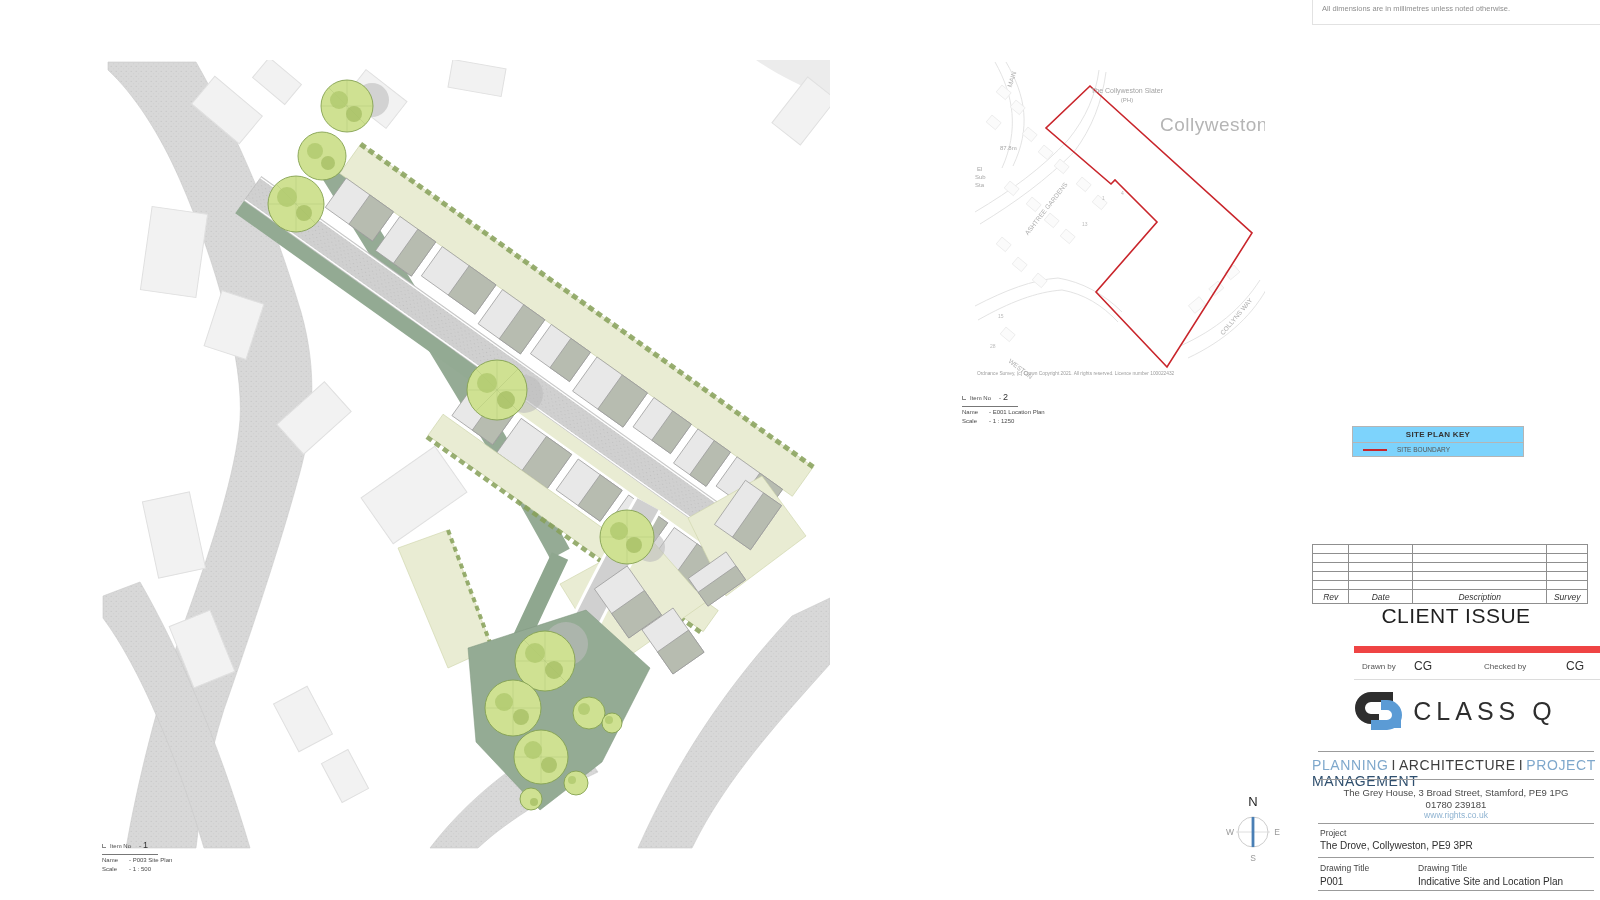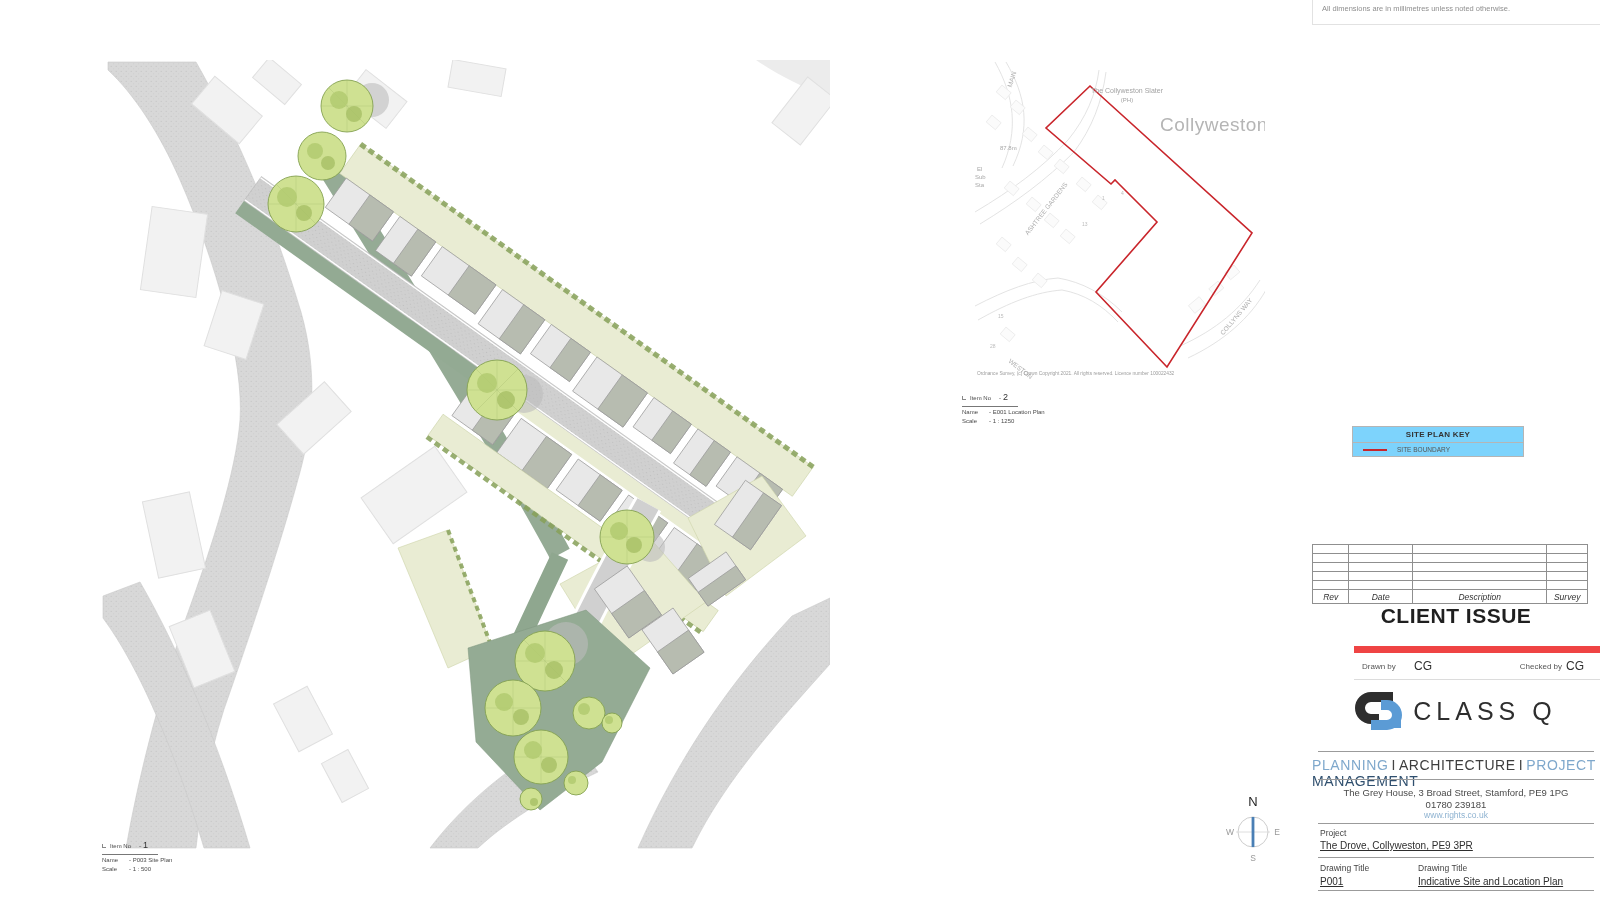--- a/index.html
+++ b/index.html
@@ -26,42 +26,42 @@
   .key-row{display:flex;align-items:center;padding:3px 0 3px 10px;}
   .key-swatch{width:24px;height:2px;background:#c9252b;margin-right:10px;}
   .key-label{font-size:6.5px;color:#555;}
 
   
   .revtable{left:1312px;top:544px;width:276px;border-collapse:collapse;font-style:italic;}
   .revtable td{border:1px solid #8f8f8f;height:8px;padding:0;}
   .revtable .hdr td{height:13px;font-size:8.5px;color:#333;text-align:center;vertical-align:middle;}
   .c-rev{width:36px;} .c-date{width:64px;} .c-desc{width:136px;} .c-chk{width:40px;}
 
-  .status{left:1312px;top:604px;width:288px;text-align:center;font-size:21px;color:#1f1f1f;letter-spacing:.5px;font-weight:bold;}
+  .status{left:1312px;top:604px;width:288px;text-align:center;font-size:21px;color:#1f1f1f;letter-spacing:.5px;}
 
   .drawnby{left:1318px;top:646px;width:278px;height:26px;border-top:7px solid #ef4444;border-bottom:1px solid #dcdcdc;
            display:flex;align-items:center;margin-left:36px;}
   .db-lab{font-size:8px;color:#555;}
   .db-val{font-size:12px;color:#2e2e2e;}
-  .db-l1{margin-left:8px;width:52px;} .db-v1{width:70px;} .db-l2{width:78px;text-align:right;} .db-v2{margin-left:auto;margin-right:48px;}
+  .db-l1{margin-left:8px;width:52px;} .db-v1{width:70px;} .db-l2{width:78px;} .db-v2{margin-left:auto;margin-right:48px;}
 
   .logo{left:1312px;top:684px;width:288px;height:54px;display:flex;align-items:center;justify-content:center;}
   .logo-text{font-size:25px;color:#2e2e2e;letter-spacing:5px;margin-left:10px;font-weight:500;text-align:right;}
 
   .hline{height:0;border-top:1px solid #9b9b9b;left:1318px;width:276px;}
 
   .tagline{left:1312px;top:757px;width:288px;font-size:14px;letter-spacing:.6px;}
   .tg-blue{color:#7fa8cc;} .tg-dark{color:#3d3d3d;} .tg-navy{color:#2f4f6e;} .tg-sep{color:#444;margin:0 3px;}
 
   .addr{left:1312px;top:787px;width:288px;text-align:center;font-size:9.5px;color:#4a4a4a;}
   .phone{left:1312px;top:799px;width:288px;text-align:center;font-size:9.5px;color:#4a4a4a;}
   .web{left:1312px;top:810px;width:288px;text-align:center;font-size:8.5px;color:#8fb3d1;}
 
   .sec-lab{font-size:8.5px;color:#444;}
-  .sec-val{font-size:10px;color:#2e2e2e;text-decoration:underline;}
+  .sec-val{font-size:10px;color:#2e2e2e;}
 </style>
 </head>
 <body>
 
 <div id="sheet">
 
   <svg class="abs" style="left:100px;top:60px" width="730" height="790" viewBox="100 60 730 790">
     <defs>
       <pattern id="spk" width="5" height="5" patternUnits="userSpaceOnUse">
         <rect width="5" height="5" fill="#d8d8d8"></rect>

